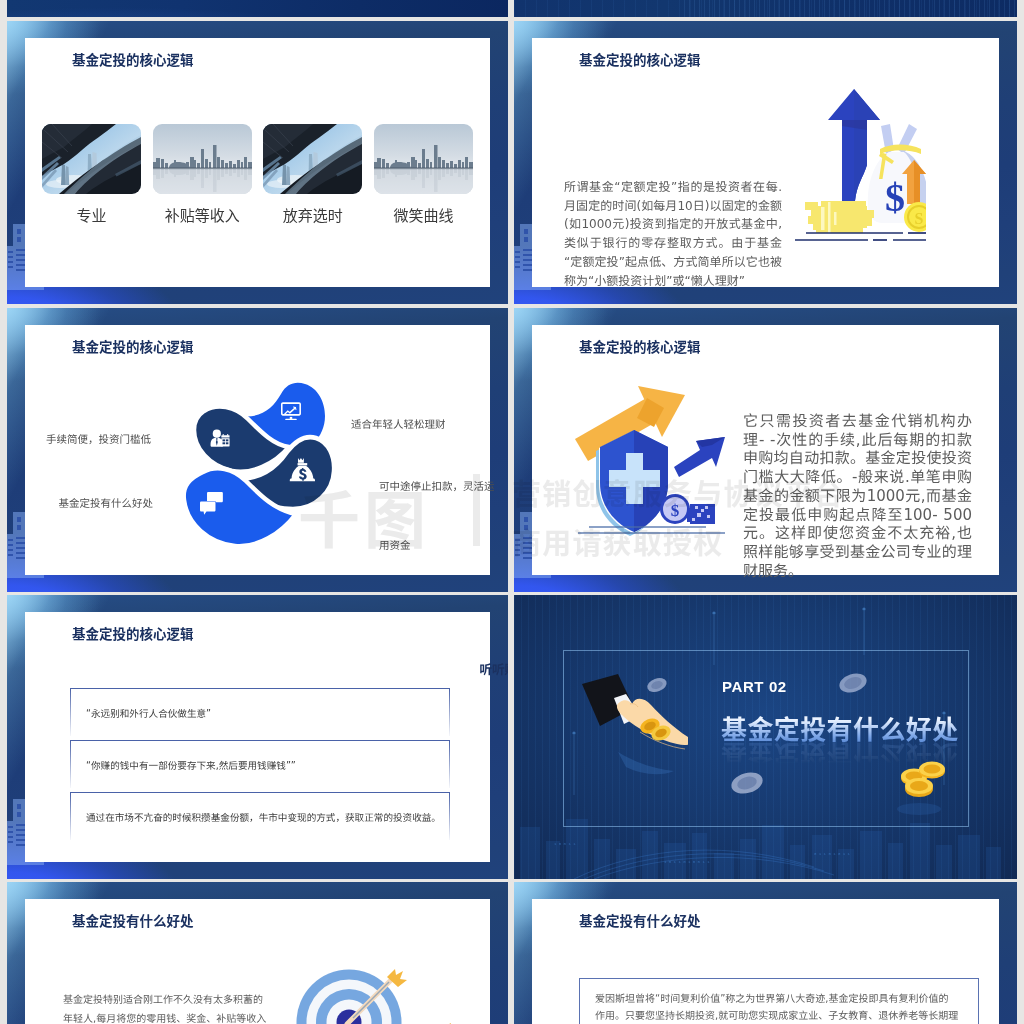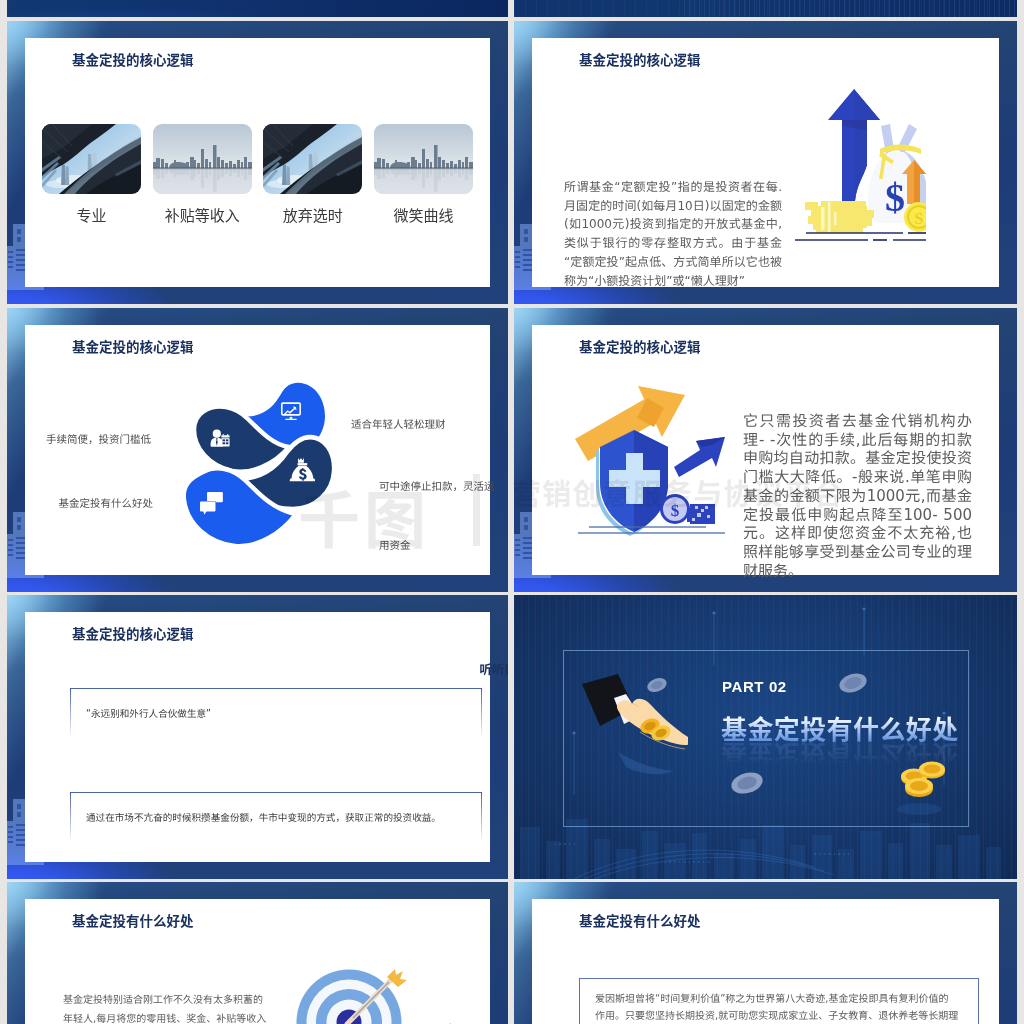--- a/index.html
+++ b/index.html
@@ -19,21 +19,21 @@
 
   
   .ph{position:absolute;top:0;width:99px;height:70px;border-radius:9px;overflow:hidden;}
   .phl{position:absolute;top:80px;text-align:center;font-size:15px;color:#3a3a3a;}
 
   .cjk{font-family:"DejaVu Sans",sans-serif;}
   .qbox{position:absolute;left:45px;width:380px;height:47px;
         border-top:1.2px solid #4a62a8;
         background:
           linear-gradient(180deg,#4a62a8 0%, rgba(74,98,168,.05) 100%) left  top / 1.2px 100% no-repeat,
-          linear-gradient(180deg,#4a62a8 0%, rgba(74,98,168,.05) 100%) right top / 1.2px 100% no-repeat; padding-left: 32px;}
+          linear-gradient(180deg,#4a62a8 0%, rgba(74,98,168,.05) 100%) right top / 1.2px 100% no-repeat;}
   .qtxt{position:absolute;left:16px;top:17px;font-size:9.6px;color:#3c3c3c;white-space:nowrap;}
   .covertitle{font-size:26px;font-weight:700;letter-spacing:0.4px;white-space:nowrap;
      background:linear-gradient(180deg,#ffffff 0%,#e8f1ff 30%,#7fa8e8 72%,#4a7ccd 100%);
      -webkit-background-clip:text;background-clip:text;color:transparent;}
   .refl{transform:scaleY(-1);opacity:.28;
      -webkit-mask-image:linear-gradient(180deg, rgba(0,0,0,0) 30%, rgba(0,0,0,.9) 100%);
      mask-image:linear-gradient(180deg, rgba(0,0,0,0) 30%, rgba(0,0,0,.9) 100%);}
   .wmlogo{position:absolute;font-size:62px;font-weight:700;color:#ebebeb;line-height:1;letter-spacing:4px;white-space:nowrap;}
   #wm{position:absolute;left:0;top:0;width:892px;height:1024px;pointer-events:none;z-index:50;mix-blend-mode:multiply;}
   .wmtext{position:absolute;color:rgba(233,233,233,.9);font-weight:600;white-space:nowrap;}
@@ -243,20 +243,23 @@
 
   <div class="slide bgA" style="left:7px;top:595px;width:501px;height:284px;">
     <svg style="position:absolute;left:0;bottom:14px;width:44px;height:74px;" viewBox="0 0 44 74">
         <use href="#bldg"></use>
       </svg>
     <div class="card" style="left:18px;top:17px;width:465px;height:250px;">
       <div class="ttl" style="left:22px;top:11px;font-size:13.5px;">基金定投的核心逻辑</div>
       <div class="cjk" style="position:absolute;left:0;top:47px;width:542px;text-align:right;font-size:12.5px;font-weight:700;color:#1b3160;">听听财神怎么说</div>
       <div class="qbox" style="top:76px;">
         <div class="qtxt cjk">“永远别和外行人合伙做生意”</div>
+      </div>
+      <div class="qbox" style="top:128px;">
+        <div class="qtxt cjk">“你赚的钱中有一部份要存下来,然后要用钱赚钱””</div>
       </div>
       <div class="qbox" style="top:180px;">
         <div class="qtxt cjk">通过在市场不亢奋的时候积攒基金份额，牛市中变现的方式，获取正常的投资收益。</div>
       </div>
     </div>
   </div>
 
   <div class="slide" style="left:514px;top:595px;width:503px;height:284px;background:radial-gradient(70% 80% at 50% 42%, #1b4583 0%, #173a70 45%, #112a55 100%);">
 
     <div style="position:absolute;inset:0;opacity:.5;background:
@@ -377,20 +380,21 @@
         <div class="cjk" style="position:absolute;left:15px;top:27px;font-size:10px;line-height:20px;color:#5c5c5c;white-space:nowrap;">作用。只要您坚持长期投资,就可助您实现成家立业、子女教育、退休养老等长期理</div>
         <div class="cjk" style="position:absolute;left:15px;top:44px;font-size:10px;line-height:20px;color:#5c5c5c;white-space:nowrap;">财目标.</div>
       </div>
     </div>
   </div>
 
   <div id="wm">
     <div class="wmlogo" style="left:298px;top:491px;">千图</div>
     <div style="position:absolute;left:473px;top:474px;width:7px;height:72px;background:#ebebeb;"></div>
     <div class="wmtext" style="left:512px;top:471px;font-size:29px;letter-spacing:1.2px;">营销创意服务与协议平台</div>
+    <div class="wmtext" style="left:512px;top:520px;font-size:29px;letter-spacing:1.2px;">商用请获取授权</div>
   </div>
 
   <svg width="0" height="0" style="position:absolute" aria-hidden="true">
     <defs>
 
       <g id="icoPerson">
         <circle cx="90" cy="58" r="42"></circle>
         <path d="M40 118 c10-12 28-18 50-18 s40 6 50 18 c12 14 14 36 14 58 0 10-6 16-16 16 H42 c-10 0-16-6-16-16 0-22 2-44 14-58z"></path>
         <path d="M84 102 h13 l-3 26 6 14 -10 40 -10-40 6-14z" fill="#1b3b6f"></path>
         <path d="M150 62 h10 v18 h-10z"></path>

